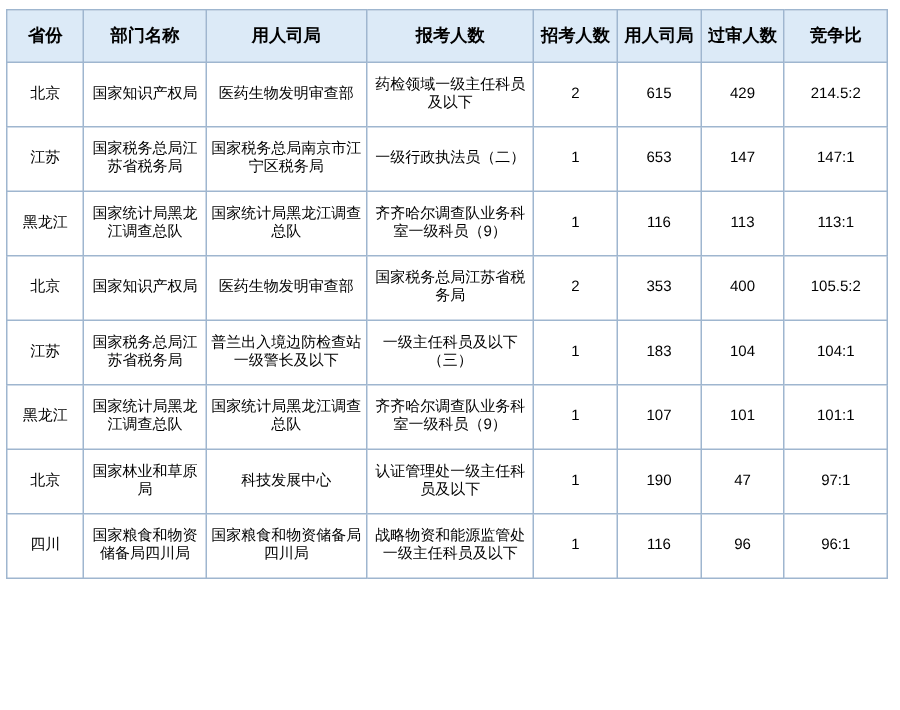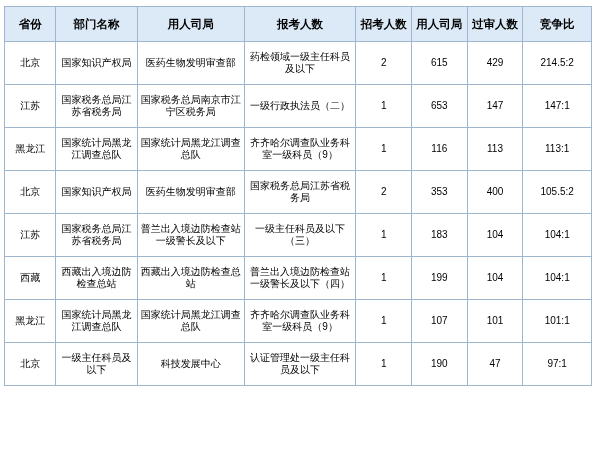--- a/index.html
+++ b/index.html
@@ -131,44 +131,44 @@
         <td>江苏</td>
         <td>国家税务总局江苏省税务局</td>
         <td>普兰出入境边防检查站一级警长及以下</td>
         <td>一级主任科员及以下（三）</td>
         <td class="num">1</td>
         <td class="num">183</td>
         <td class="num">104</td>
         <td class="ratio">104:1</td>
       </tr>
       <tr>
-        <td>西藏</td>
-        <td>西藏出入境边防检查总站</td>
-        <td>西藏出入境边防检查总站</td>
-        <td>普兰出入境边防检查站一级警长及以下（四）</td>
-        <td class="num">1</td>
-        <td class="num">199</td>
-        <td class="num">104</td>
-        <td class="ratio">104:1</td>
-      </tr>
-      <tr>
         <td>黑龙江</td>
         <td>国家统计局黑龙江调查总队</td>
         <td>国家统计局黑龙江调查总队</td>
         <td>齐齐哈尔调查队业务科室一级科员（9）</td>
         <td class="num">1</td>
         <td class="num">107</td>
         <td class="num">101</td>
         <td class="ratio">101:1</td>
       </tr>
       <tr>
         <td>北京</td>
-        <td>一级主任科员及以下</td>
+        <td>国家林业和草原局</td>
         <td>科技发展中心</td>
         <td>认证管理处一级主任科员及以下</td>
         <td class="num">1</td>
         <td class="num">190</td>
         <td class="num">47</td>
         <td class="ratio">97:1</td>
       </tr>
+      <tr>
+        <td>四川</td>
+        <td>国家粮食和物资储备局四川局</td>
+        <td>国家粮食和物资储备局四川局</td>
+        <td>战略物资和能源监管处一级主任科员及以下</td>
+        <td class="num">1</td>
+        <td class="num">116</td>
+        <td class="num">96</td>
+        <td class="ratio">96:1</td>
+      </tr>
     </tbody>
   </table>
 </div>
 
 </body></html>

